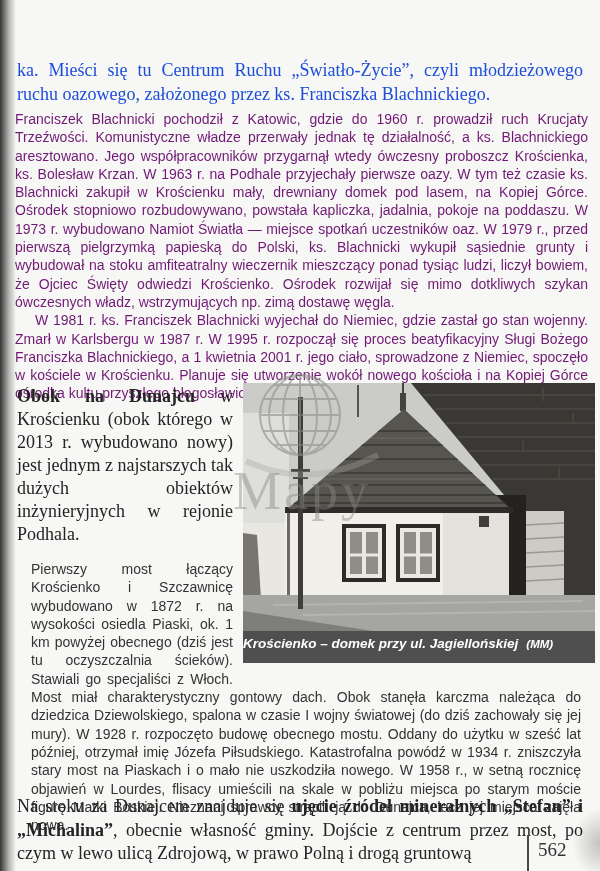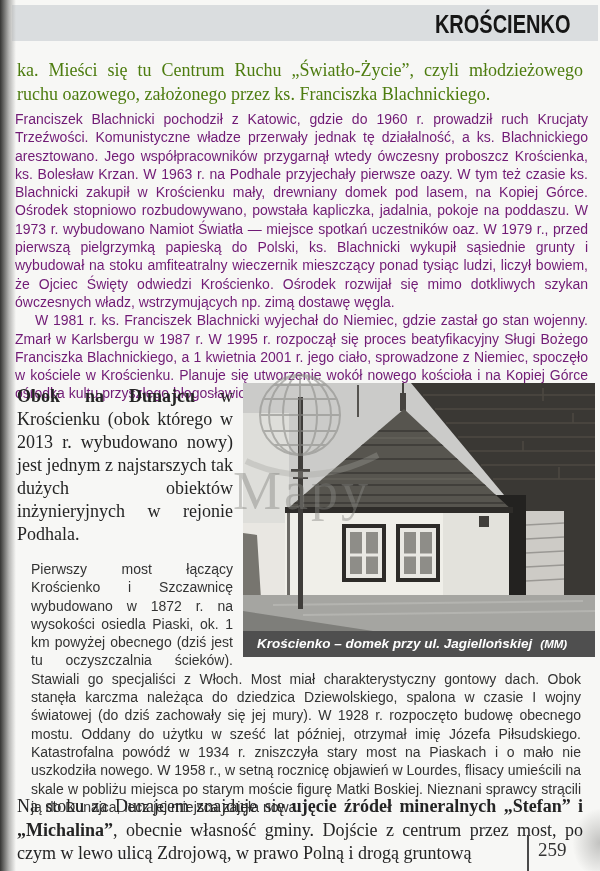--- a/index.html
+++ b/index.html
@@ -21,36 +21,36 @@
     background:#dadddf;
   }
   .header-title {
     position:absolute; right:28px; top:5px;
     font-family:"Liberation Sans", sans-serif; font-weight:bold;
     font-size:25px; color:#161616; letter-spacing:0px;
     transform:scaleX(0.80); transform-origin:100% 50%;
   }
   .intro {
     position:absolute; left:17px; top:59px; width:566px; margin:0;
-    font-size:18px; line-height:23.5px; color:#4d7c0f; text-align:justify;
+    font-size:18px; line-height:23.5px; color:#1d4ed8; text-align:justify;
   }
   .history {
     position:absolute; left:15px; top:110px; width:573px;
     font-family:"Liberation Sans", sans-serif;
     font-size:14px; line-height:18.3px; color:#701a75; text-align:justify;
   }
   .history p { margin:0; }
   .history p.indent { text-indent:20px; }
   .bridge { position:absolute; left:17px; top:383px; width:578px; z-index:1; }
   .photo-fig { float:right; width:352px; margin:0 0 12px 10px; }
   .photo-svg { display:block; width:352px; height:248px; }
   .photo-caption {
-    height:26px; background:#4f4f4f; color:#ffffff; box-sizing:border-box;
+    height:32px; background:#4f4f4f; color:#ffffff; box-sizing:border-box;
     font-family:"Liberation Sans", sans-serif; font-style:italic; font-weight:bold;
-    font-size:13.5px; line-height:26px; padding:0 14px; white-space:nowrap; overflow:hidden;
+    font-size:13.5px; line-height:26px; padding:0 0; white-space:nowrap; overflow:hidden;
   }
   .photo-credit { font-size:11.5px; margin-left:8px; }
   .lead { margin:2px 0 8px 0; font-size:18px; line-height:23px; color:#242424; text-align:justify; }
   .bridge-body {
     margin:14px; font-family:"Liberation Sans", sans-serif;
     font-size:14px; line-height:18.3px; color:#333; text-align:justify;
   }
   .springs {
     position:absolute; left:17px; top:795px; width:566px; margin:0; z-index:2;
     font-size:18px; line-height:23.5px; color:#242424; text-align:justify;
@@ -68,23 +68,20 @@
   }
 </style>
 </head>
 <body>
 
 <div class="page">
 
   <div class="spine"></div>
   <div class="corner-shadow"></div>
 
-  <div class="header-bar">
-    <span class="header-title">KROŚCIENKO</span>
-  </div>
 
   <p class="intro">ka. Mieści się tu Centrum Ruchu „Światło-Życie”, czyli młodzieżowego ruchu oazowego, założonego przez ks. Franciszka Blachnickiego.</p>
 
   <div class="history">
     <p>Franciszek Blachnicki pochodził z Katowic, gdzie do 1960 r. prowadził ruch Krucjaty Trzeźwości. Komunistyczne władze przerwały jednak tę działalność, a ks. Blachnickiego aresztowano. Jego współpracowników przygarnął wtedy ówczesny proboszcz Krościenka, ks. Bolesław Krzan. W 1963 r. na Podhale przyjechały pierwsze oazy. W tym też czasie ks. Blachnicki zakupił w Krościenku mały, drewniany domek pod lasem, na Kopiej Górce. Ośrodek stopniowo rozbudowywano, powstała kapliczka, jadalnia, pokoje na poddaszu. W 1973 r. wybudowano Namiot Światła — miejsce spotkań uczestników oaz. W 1979 r., przed pierwszą pielgrzymką papieską do Polski, ks. Blachnicki wykupił sąsiednie grunty i wybudował na stoku amfiteatralny wieczernik mieszczący ponad tysiąc ludzi, liczył bowiem, że Ojciec Święty odwiedzi Krościenko. Ośrodek rozwijał się mimo dotkliwych szykan ówczesnych władz, wstrzymujących np. zimą dostawę węgla.</p>
     <p class="indent">W 1981 r. ks. Franciszek Blachnicki wyjechał do Niemiec, gdzie zastał go stan wojenny. Zmarł w Karlsbergu w 1987 r. W 1995 r. rozpoczął się proces beatyfikacyjny Sługi Bożego Franciszka Blachnickiego, a 1 kwietnia 2001 r. jego ciało, sprowadzone z Niemiec, spoczęło w kościele w Krościenku. Planuje się utworzenie wokół nowego kościoła i na Kopiej Górce ośrodka kultu przyszłego błogosławionego.</p>
   </div>
 
   <div class="bridge">
 
@@ -202,15 +199,15 @@
       <line x1="21" y1="36" x2="95" y2="36"></line>
       <line x1="21" y1="68" x2="95" y2="68"></line>
       <line x1="32" y1="22" x2="84" y2="22"></line>
       <line x1="32" y1="82" x2="84" y2="82"></line>
       <line x1="58" y1="12" x2="58" y2="92"></line>
     </g>
     <path d="M 4,98 Q 66,128 136,92" stroke="#a2a29e" stroke-width="6" fill="none" opacity="0.35"></path>
   </svg>
   <div class="watermark-text">Mapy</div>
 
-  <div class="pageno"><span>259</span></div>
+  <div class="pageno"><span>562</span></div>
 
 </div>
 
 </body></html>

